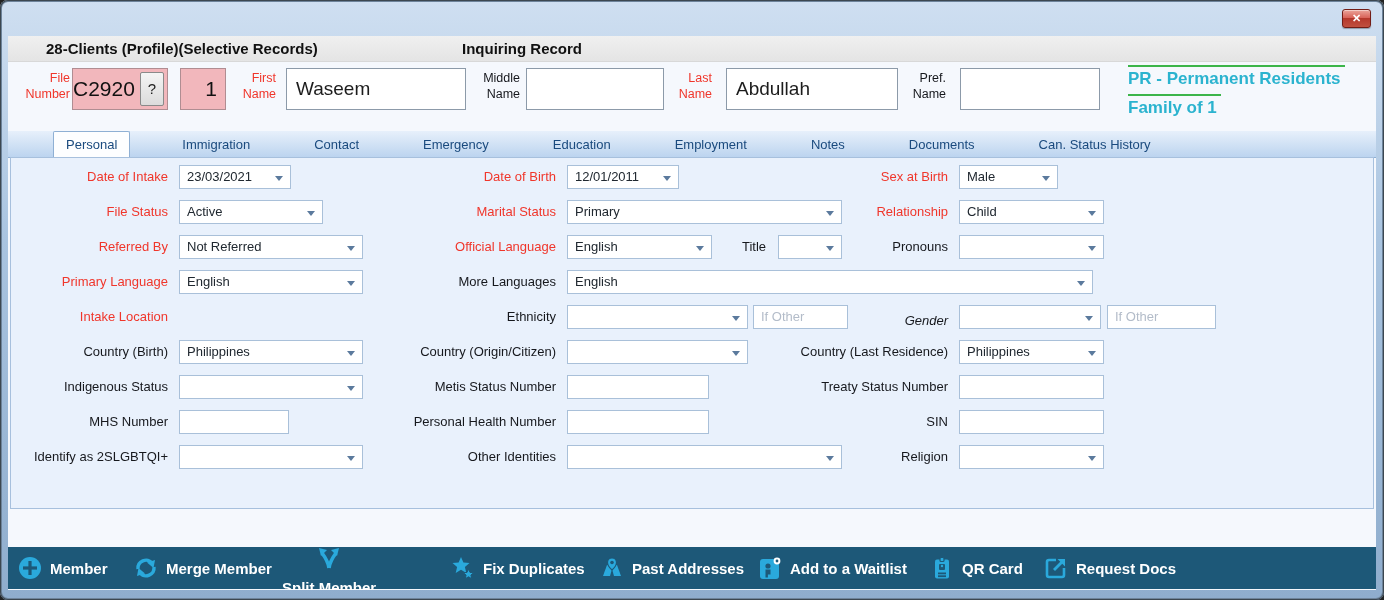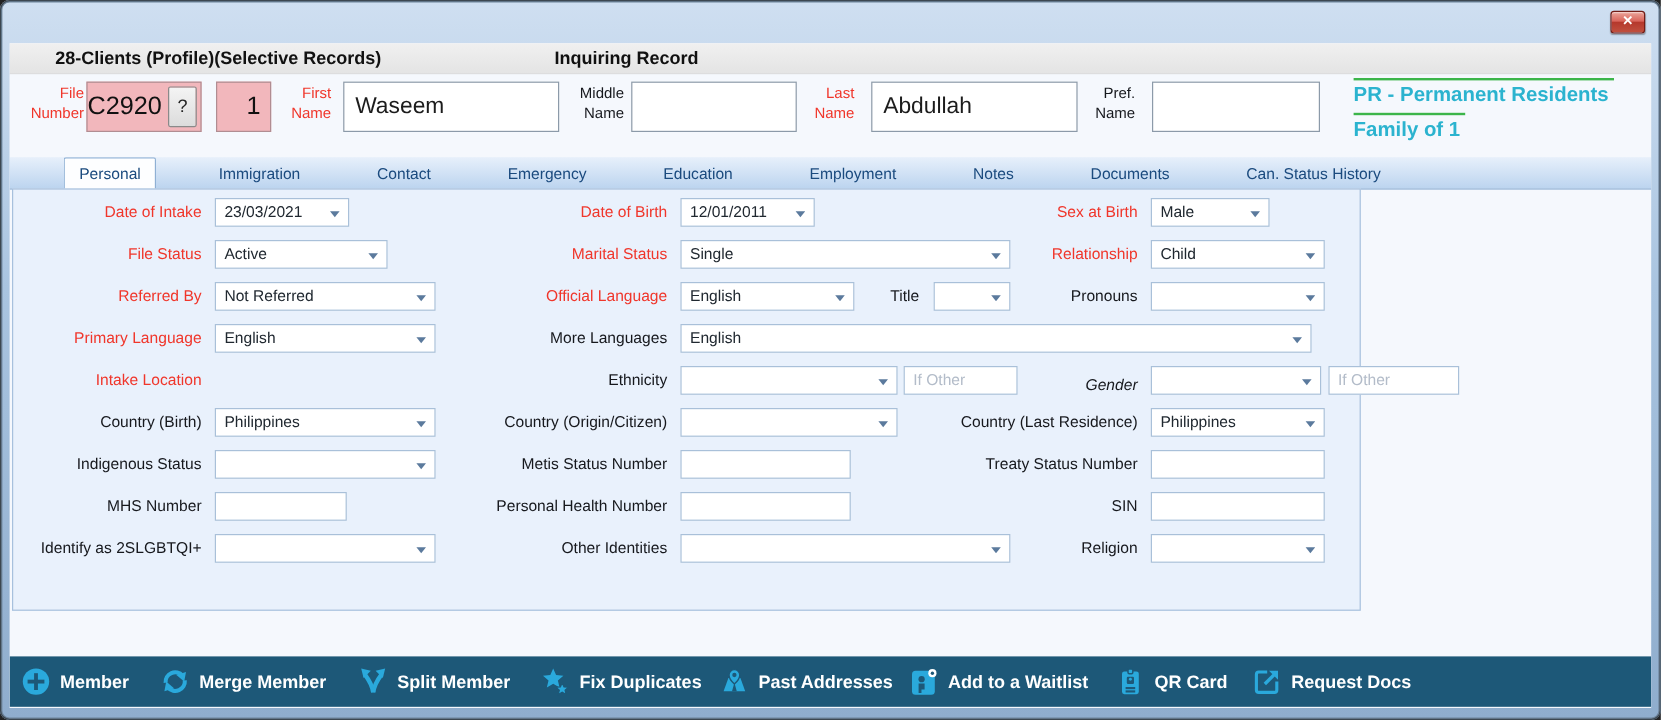--- a/index.html
+++ b/index.html
@@ -66,21 +66,21 @@
   .tab {
     font-size: 13px; color: #1a4a7e; padding: 5px 12px 5px 12px; cursor: pointer; white-space: nowrap; margin-left: 40px;
   }
   .tab.active {
     background: #fdfeff; border: 1px solid #8fb0d4; border-bottom: none; border-radius: 2px 2px 0 0;
     margin-bottom: -1px; padding-bottom: 6px;
   }
 
   
   .formpanel {
-    position: absolute; left: 2px; top: 121px; width: 1124px; height: 352px;
+    position: absolute; left: 2px; top: 121px; width: 1364px; height: 352px;
     background: #e9f1fc; border: 1px solid #a7c0dd;
   }
   .flabel { position: absolute; height: 24px; line-height: 24px; font-size: 13px; text-align: right; white-space: nowrap; }
   .red { color: #f0362b; }
   .dark { color: #16181d; }
   .combo, .tbox {
     position: absolute; height: 24px; background: #fff; border: 1px solid #a9c0d9;
     font-size: 13px; color: #202830; line-height: 22px; padding-left: 7px; white-space: nowrap; overflow: hidden;
   }
   .combo { padding-right: 20px; cursor: pointer; }
@@ -158,21 +158,21 @@
       <div class="flabel red" style="left:0;width:157px;top:7px;">Date of Intake</div>
       <div class="combo" style="left:168px;width:112px;top:7px;"><span>23/03/2021</span></div>
       <div class="flabel red" style="left:300px;width:245px;top:7px;">Date of Birth</div>
       <div class="combo" style="left:556px;width:112px;top:7px;"><span>12/01/2011</span></div>
       <div class="flabel red" style="left:690px;width:247px;top:7px;">Sex at Birth</div>
       <div class="combo" style="left:948px;width:99px;top:7px;"><span>Male</span></div>
 
       <div class="flabel red" style="left:0;width:157px;top:42px;">File Status</div>
       <div class="combo" style="left:168px;width:144px;top:42px;"><span>Active</span></div>
       <div class="flabel red" style="left:300px;width:245px;top:42px;">Marital Status</div>
-      <div class="combo" style="left:556px;width:275px;top:42px;"><span>Single</span></div>
+      <div class="combo" style="left:556px;width:275px;top:42px;"><span>Primary</span></div>
       <div class="flabel red" style="left:690px;width:247px;top:42px;">Relationship</div>
       <div class="combo" style="left:948px;width:145px;top:42px;"><span>Child</span></div>
 
       <div class="flabel red" style="left:0;width:157px;top:77px;">Referred By</div>
       <div class="combo" style="left:168px;width:184px;top:77px;"><span>Not Referred</span></div>
       <div class="flabel red" style="left:300px;width:245px;top:77px;">Official Language</div>
       <div class="combo" style="left:556px;width:145px;top:77px;"><span>English</span></div>
       <div class="flabel dark" style="left:660px;width:95px;top:77px;">Title</div>
       <div class="combo" style="left:767px;width:64px;top:77px;"><span></span></div>
       <div class="flabel dark" style="left:690px;width:247px;top:77px;">Pronouns</div>
@@ -234,21 +234,21 @@
       <div class="titem" style="left:126px;">
         <svg class="ticon" viewBox="0 0 24 24">
           <path d="M4 13 A 8 8 0 0 1 18 7" fill="none" stroke="#2aa9dc" stroke-width="3.4"></path>
           <path d="M20 11 A 8 8 0 0 1 6 17" fill="none" stroke="#2aa9dc" stroke-width="3.4"></path>
           <polygon points="13,6.5 21,4 19.5,12" fill="#2aa9dc"></polygon>
           <polygon points="11,17.5 3,20 4.5,12" fill="#2aa9dc"></polygon>
         </svg>
         <span class="tlabel">Merge Member</span>
       </div>
 
-      <div class="titem" style="left:291px;">
+      <div class="titem" style="left:274px;flex-direction:column;">
         <svg class="ticon" viewBox="0 0 24 24">
           <path d="M12 21 C 11 14, 8 10, 5 6" fill="none" stroke="#2aa9dc" stroke-width="3.6"></path>
           <path d="M12 21 C 13 14, 16 10, 19 6" fill="none" stroke="#2aa9dc" stroke-width="3.6"></path>
           <polygon points="2,1 10,3 4,9" fill="#2aa9dc"></polygon>
           <polygon points="22,1 14,3 20,9" fill="#2aa9dc"></polygon>
         </svg>
         <span class="tlabel">Split Member</span>
       </div>
 
       <div class="titem" style="left:443px;">

